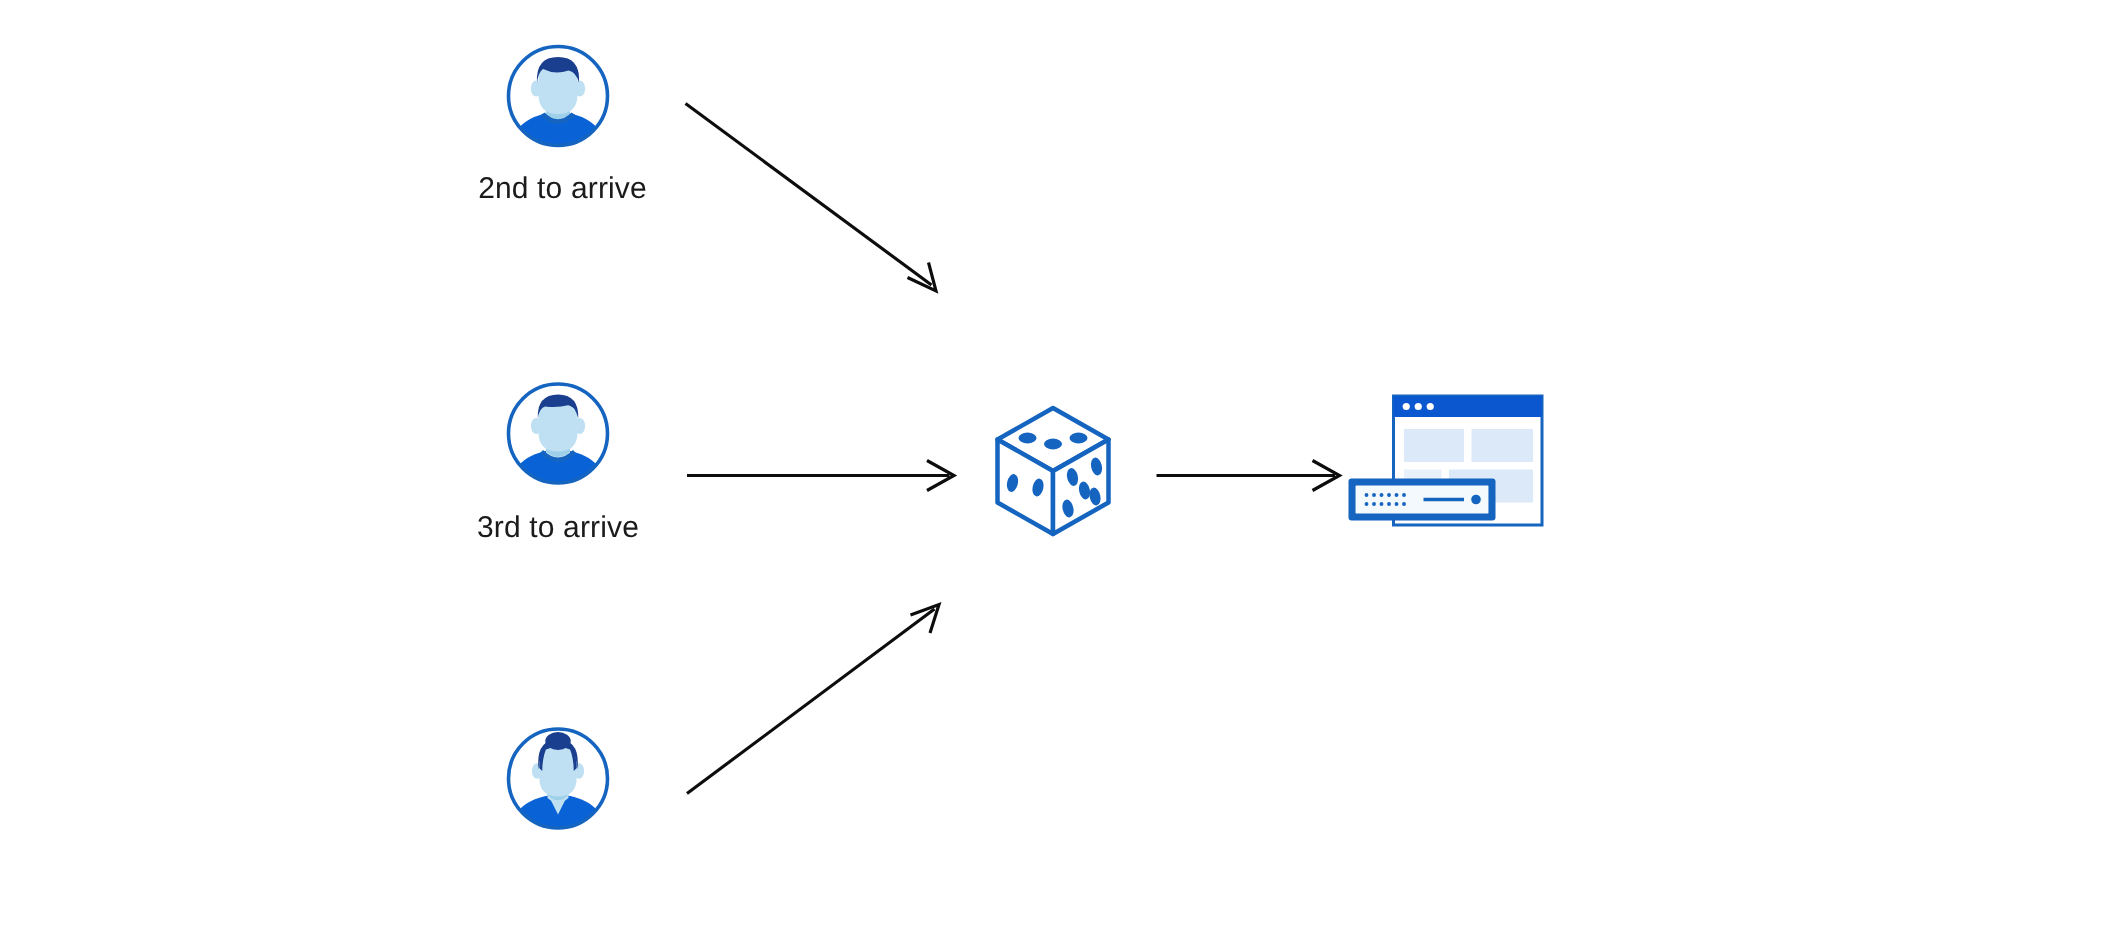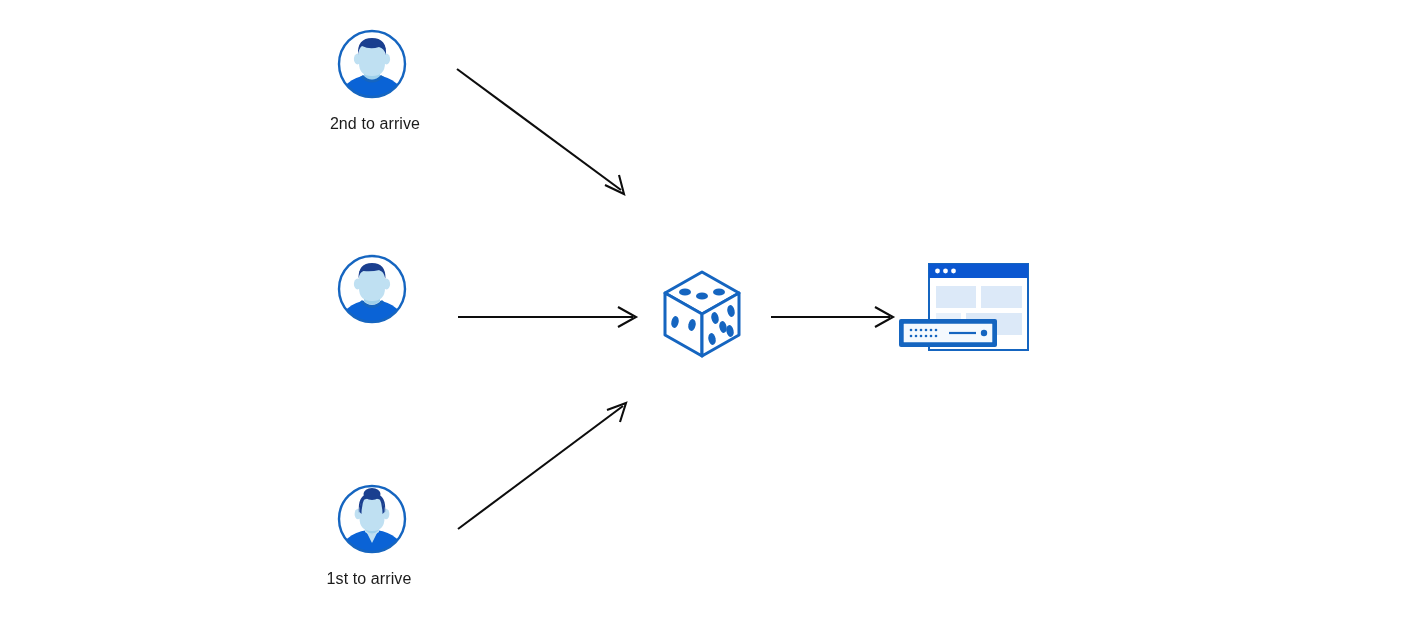--- a/index.html
+++ b/index.html
@@ -18,21 +18,21 @@
     background: #ffffff;
     overflow: hidden;
   }
   .node {
     position: absolute;
   }
   .node-label {
     position: absolute;
     width: 240px;
     text-align: center;
-    font-size: 16px;
+    font-size: 20px;
     color: #1b1b1b;
     font-family: "Liberation Sans", sans-serif;
     white-space: nowrap;
     letter-spacing: .1px;
   }
   .icon-svg { display: block; }
   #arrow-layer {
     position: absolute;
     left: 0; top: 0;
     width: 1405px;
@@ -127,20 +127,21 @@
         <ellipse cx="21.5" cy="31" rx="3.6" ry="5.4" fill="#bfe0f2"></ellipse>
         <ellipse cx="50.5" cy="31" rx="3.6" ry="5.4" fill="#bfe0f2"></ellipse>
         <path d="M23 26 q0 -14 13 -14 q13 0 13 14 v9 q0 13 -13 13 q-13 0 -13 -13 z" fill="#bfe0f2"></path>
 
         <path d="M22.5 26 q-0.5 -16 13.5 -16 q14 0 13.5 16 q-2 -8 -6 -9 q-8 2 -16 1 q-4 1 -5 8 z" fill="#1a3f8f"></path>
         <path d="M23 19 q5 -8 15 -7 q8 1 11 9 q-5 -5 -12 -5 q-8 0 -14 3 z" fill="#1a3f8f"></path>
       </g>
       <circle cx="36" cy="36" r="33" fill="none" stroke="#1565c0" stroke-width="2.4"></circle>
     </svg>
   </div>
+  <div class="node-label" id="label-3rd">3rd to arrive</div>
 
   <div class="node" id="client-1st">
     <svg class="icon-svg" width="72" height="72" viewBox="0 0 72 72">
       <defs>
         <clipPath id="clipC">
             <circle cx="36" cy="36" r="33"></circle>
           </clipPath>
       </defs>
       <circle cx="36" cy="36" r="33" fill="#ffffff"></circle>
       <g clip-path="url(#clipC)">
@@ -158,21 +159,20 @@
         <path d="M23.5 26 q0 -14 12.5 -14 q12.5 0 12.5 14 v9 q0 13 -12.5 13 q-12.5 0 -12.5 -13 z" fill="#bfe0f2"></path>
 
         <path d="M23 30 q-2 -20 13 -20 q15 0 13 20 q-1 -10 -4 -13 q-9 -4 -18 0 q-3 3 -4 13 z" fill="#1a3f8f"></path>
         <ellipse cx="36" cy="11" rx="8.5" ry="6" fill="#1a3f8f"></ellipse>
         <path d="M23.5 29 q0 -12 6 -16 q-4 8 -4 18 z" fill="#1a3f8f"></path>
         <path d="M48.5 29 q0 -12 -6 -16 q4 8 4 18 z" fill="#1a3f8f"></path>
       </g>
       <circle cx="36" cy="36" r="33" fill="none" stroke="#1565c0" stroke-width="2.4"></circle>
     </svg>
   </div>
-  <div class="node-label" id="label-1st">1st to arrive</div>
 
   <div class="node" id="randomizer">
     <svg class="icon-svg" width="86" height="94" viewBox="0 0 86 94">
       <g fill="#ffffff" stroke="#1565c0" stroke-width="3" stroke-linejoin="round">
 
         <polygon points="43,5 80,26 43,47 6,26"></polygon>
 
         <polygon points="6,26 43,47 43,89 6,68"></polygon>
 
         <polygon points="80,26 80,68 43,89 43,47"></polygon>

